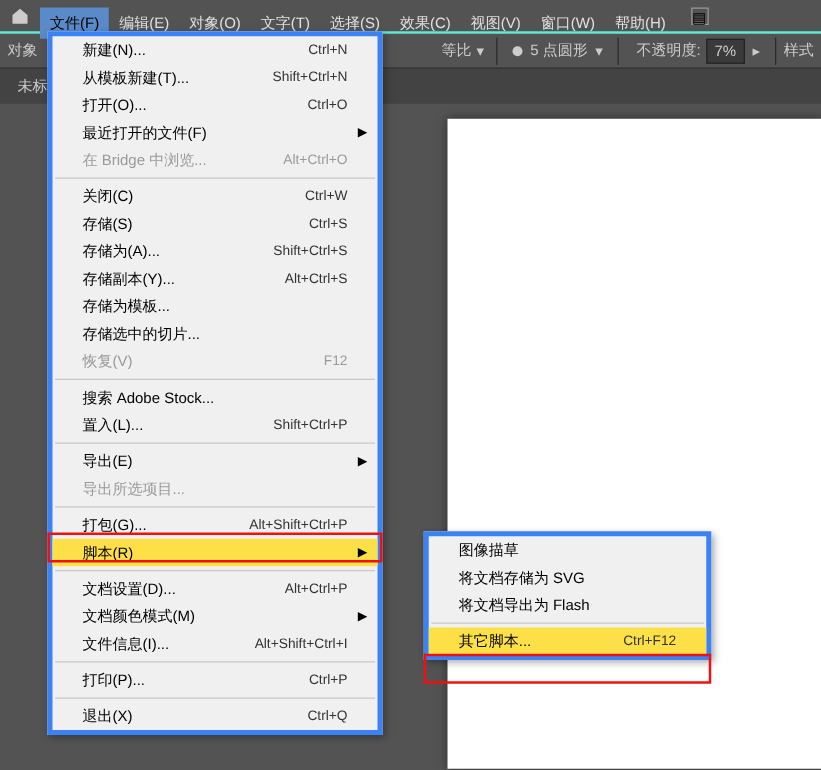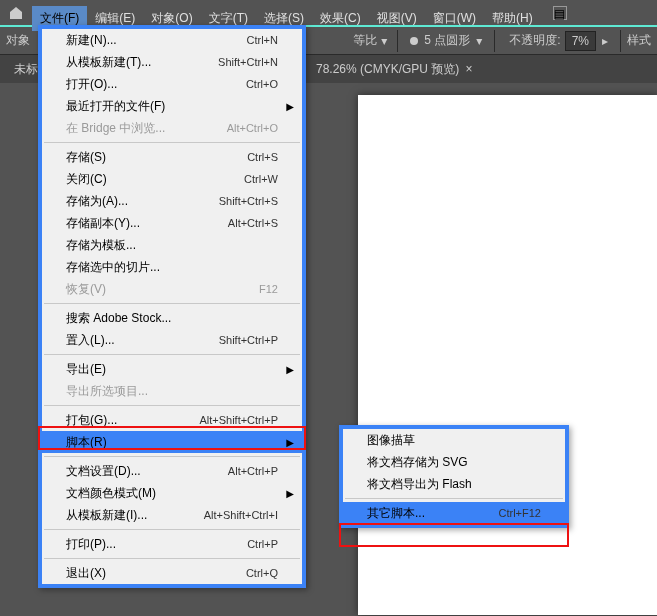--- a/index.html
+++ b/index.html
@@ -14,21 +14,21 @@
 .toolbar .opacity-box { background:#3a3a3a; padding:2px 6px; margin-left:4px; border:1px solid #222;}
 .tabbar { background:#434343; height:28px; display:flex; align-items:center; padding-left:6px; }
 .tab { color:#ccc; padding:4px 8px; display:flex; align-items:center; gap:6px; }
 .tab .close { color:#ccc; }
 .canvas { position:absolute; left:358px; top:95px; width:300px; height:520px; background:#fff; box-shadow:0 0 8px rgba(0,0,0,.5); }
 .dropdown { position:absolute; background:#f0f0f0; border:4px solid #3b82f6; box-shadow:2px 2px 6px rgba(0,0,0,.35); z-index:10; }
 .dropdown.main { left:38px; top:25px; width:268px; }
 .dropdown.sub { left:339px; top:425px; width:230px; }
 .menu-item { display:flex; align-items:center; height:22px; padding:0 24px 0 24px; color:#000; position:relative; cursor:default; }
 .menu-item.disabled { color:#9a9a9a;justify-content:flex-end; }
-.menu-item.highlight { background:#3b82f6; }
+.menu-item.highlight { background:#fde047; }
 .menu-item .label { flex:1; }
 .menu-item .shortcut { color:#333; font-size:11px; }
 .menu-item.disabled .shortcut { color:#9a9a9a; }
 .menu-item .arrow { position:absolute; right:8px; font-size:10px; }
 .menu-sep { height:1px; background:#c8c8c8; margin:3px 2px; }
 .redbox { position:absolute; border:2px solid #e11; pointer-events:none; z-index:20; }
 .redbox.r1 { left:38px; top:426px; width:268px; height:24px; }
 .redbox.r2 { left:339px; top:523px; width:230px; height:24px; }
 .samp { color:#ccc; margin-right:4px; }
 .square-icon { width:14px; height:14px; border:1px solid #999; margin-right:6px; display:inline-block;}
@@ -68,21 +68,20 @@
   <span class="opacity-label">不透明度:</span>
   <span class="opacity-box">7%</span>
     <span style="color:#ccc;margin:0 6px">▸</span>
   <div class="sep"></div>
   <span style="color:#ccc">样式</span>
 </div>
 
 <div class="tabbar">
   <div class="tab">
     <span>未标题</span>
-    <span style="margin-left:260px">78.26% (CMYK/GPU 预览)</span>
     <span class="close">×</span>
   </div>
 </div>
 
 <div class="canvas"></div>
 
 <div class="dropdown main" id="file-menu">
     <div class="menu-item">
       <span class="label">新建(N)...</span>
       <span class="shortcut">Ctrl+N</span>
@@ -98,26 +97,26 @@
     <div class="menu-item">
       <span class="label">最近打开的文件(F)</span>
       <span class="arrow">▶</span>
     </div>
     <div class="menu-item disabled">
       <span class="label">在 Bridge 中浏览...</span>
       <span class="shortcut">Alt+Ctrl+O</span>
     </div>
     <div class="menu-sep"></div>
     <div class="menu-item">
+      <span class="label">关闭(C)</span>
+      <span class="shortcut">Ctrl+W</span>
+    </div>
+    <div class="menu-item">
       <span class="label">存储(S)</span>
       <span class="shortcut">Ctrl+S</span>
-    </div>
-    <div class="menu-item">
-      <span class="label">关闭(C)</span>
-      <span class="shortcut">Ctrl+W</span>
     </div>
     <div class="menu-item">
       <span class="label">存储为(A)...</span>
       <span class="shortcut">Shift+Ctrl+S</span>
     </div>
     <div class="menu-item">
       <span class="label">存储副本(Y)...</span>
       <span class="shortcut">Alt+Ctrl+S</span>
     </div>
     <div class="menu-item">
@@ -158,21 +157,21 @@
     <div class="menu-sep"></div>
     <div class="menu-item">
       <span class="label">文档设置(D)...</span>
       <span class="shortcut">Alt+Ctrl+P</span>
     </div>
     <div class="menu-item">
       <span class="label">文档颜色模式(M)</span>
       <span class="arrow">▶</span>
     </div>
     <div class="menu-item">
-      <span class="label">从模板新建(I)...</span>
+      <span class="label">文件信息(I)...</span>
       <span class="shortcut">Alt+Shift+Ctrl+I</span>
     </div>
     <div class="menu-sep"></div>
     <div class="menu-item">
       <span class="label">打印(P)...</span>
       <span class="shortcut">Ctrl+P</span>
     </div>
     <div class="menu-sep"></div>
     <div class="menu-item">
       <span class="label">退出(X)</span>

